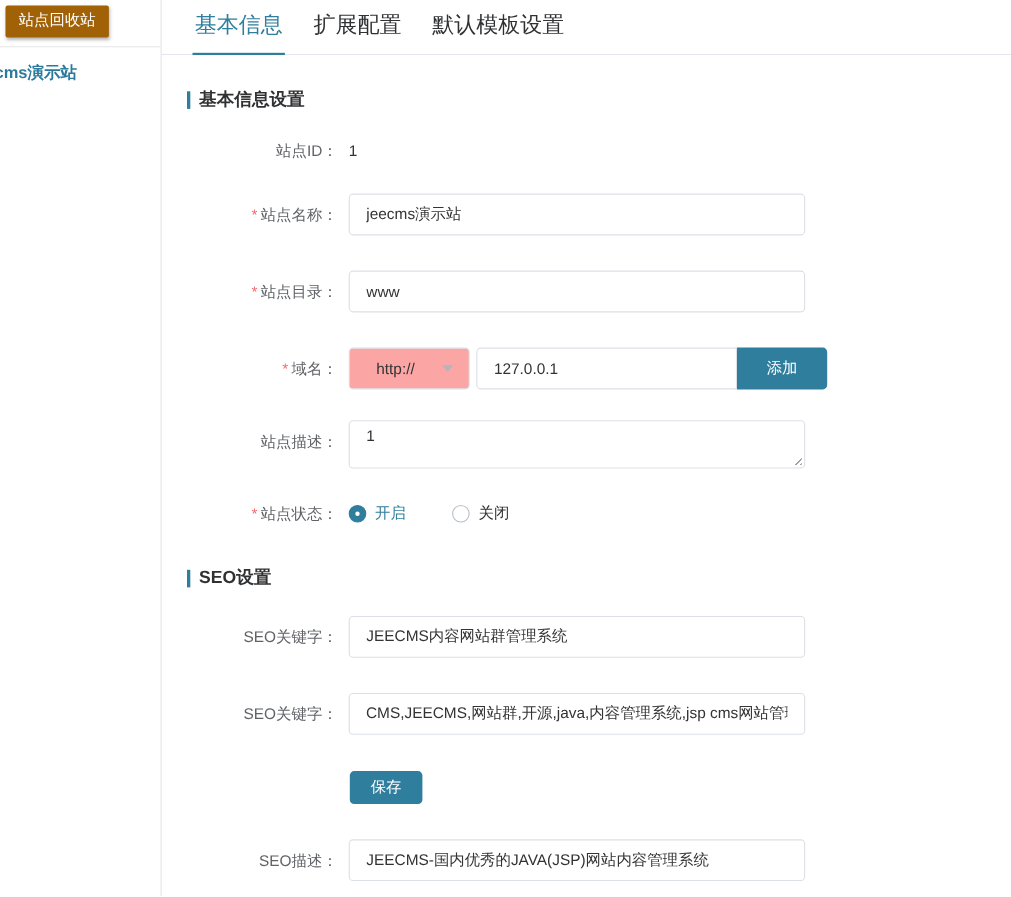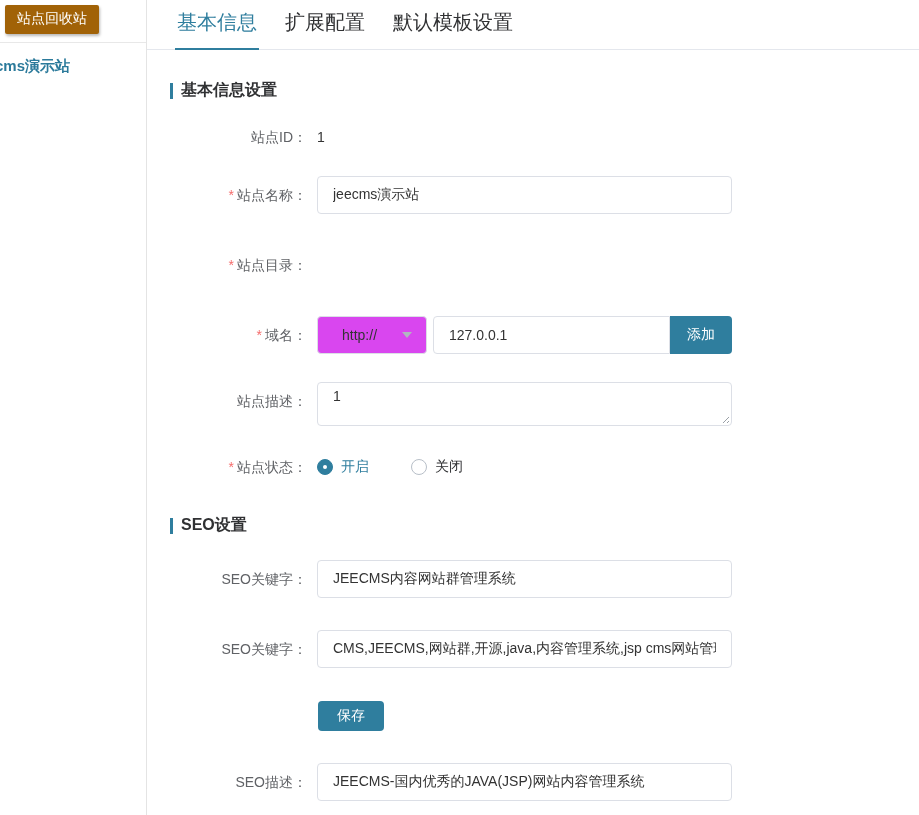--- a/index.html
+++ b/index.html
@@ -47,29 +47,29 @@
   .fvalue-text { font-size:14px; color:#333; }
 
   .tinput {
     width:415px; height:38px; border:1px solid #dcdfe6; border-radius:4px;
     padding:0 15px; font-size:14px; color:#333; outline:none; background:#fff;
     font-family:"Liberation Sans","DejaVu Sans",sans-serif;
   }
   .controls { display:flex; align-items:center; }
 
   .select-box {
-    width:110px; height:38px; border:1px solid #dcdfe6; border-radius:4px; background:#d946ef;
+    width:110px; height:38px; border:1px solid #dcdfe6; border-radius:4px; background:#fca5a5;
     display:flex; align-items:center; justify-content:space-between; padding:0 14px 0 24px;
     font-size:14px; color:#333; cursor:pointer;
   }
   .caret { width:0; height:0; border-left:5px solid transparent; border-right:5px solid transparent; border-top:6px solid #b0b6bf; }
   .input-group { display:flex; margin-left:6px; }
   .input-group .tinput { width:237px; border-radius:4px 0 0 4px; }
   .add-btn {
-    width:62px; height:38px; background:#2f7e9e; color:#fff; border:none;
+    width:82px; height:38px; background:#2f7e9e; color:#fff; border:none;
     border-radius:0 4px 4px 0; font-size:14px; cursor:pointer;
   }
 
   .textarea-box {
     width:415px; height:44px; border:1px solid #dcdfe6; border-radius:4px;
     padding:5px 15px; font-size:14px; color:#333; position:relative; background:#fff;
   }
   .resize-grip {
     position:absolute; right:2px; bottom:2px; width:9px; height:9px;
     background:repeating-linear-gradient(135deg, transparent, transparent 2px, #9aa0a6 2px, #9aa0a6 3px);
@@ -122,20 +122,21 @@
       <div class="fvalue-text">1</div>
     </div>
 
     <div class="form-row row-name">
       <div class="flabel"><span class="req">*</span><span>站点名称：</span></div>
       <input class="tinput" type="text" value="jeecms演示站" style="">
     </div>
 
     <div class="form-row row-dir">
       <div class="flabel"><span class="req">*</span><span>站点目录：</span></div>
+      <input class="tinput" type="text" value="www" style="">
     </div>
 
     <div class="form-row row-domain">
       <div class="flabel"><span class="req">*</span><span>域名：</span></div>
       <div class="controls">
         <div class="select-box">
           <span>http://</span>
           <span class="caret"></span>
         </div>
         <div class="input-group">

